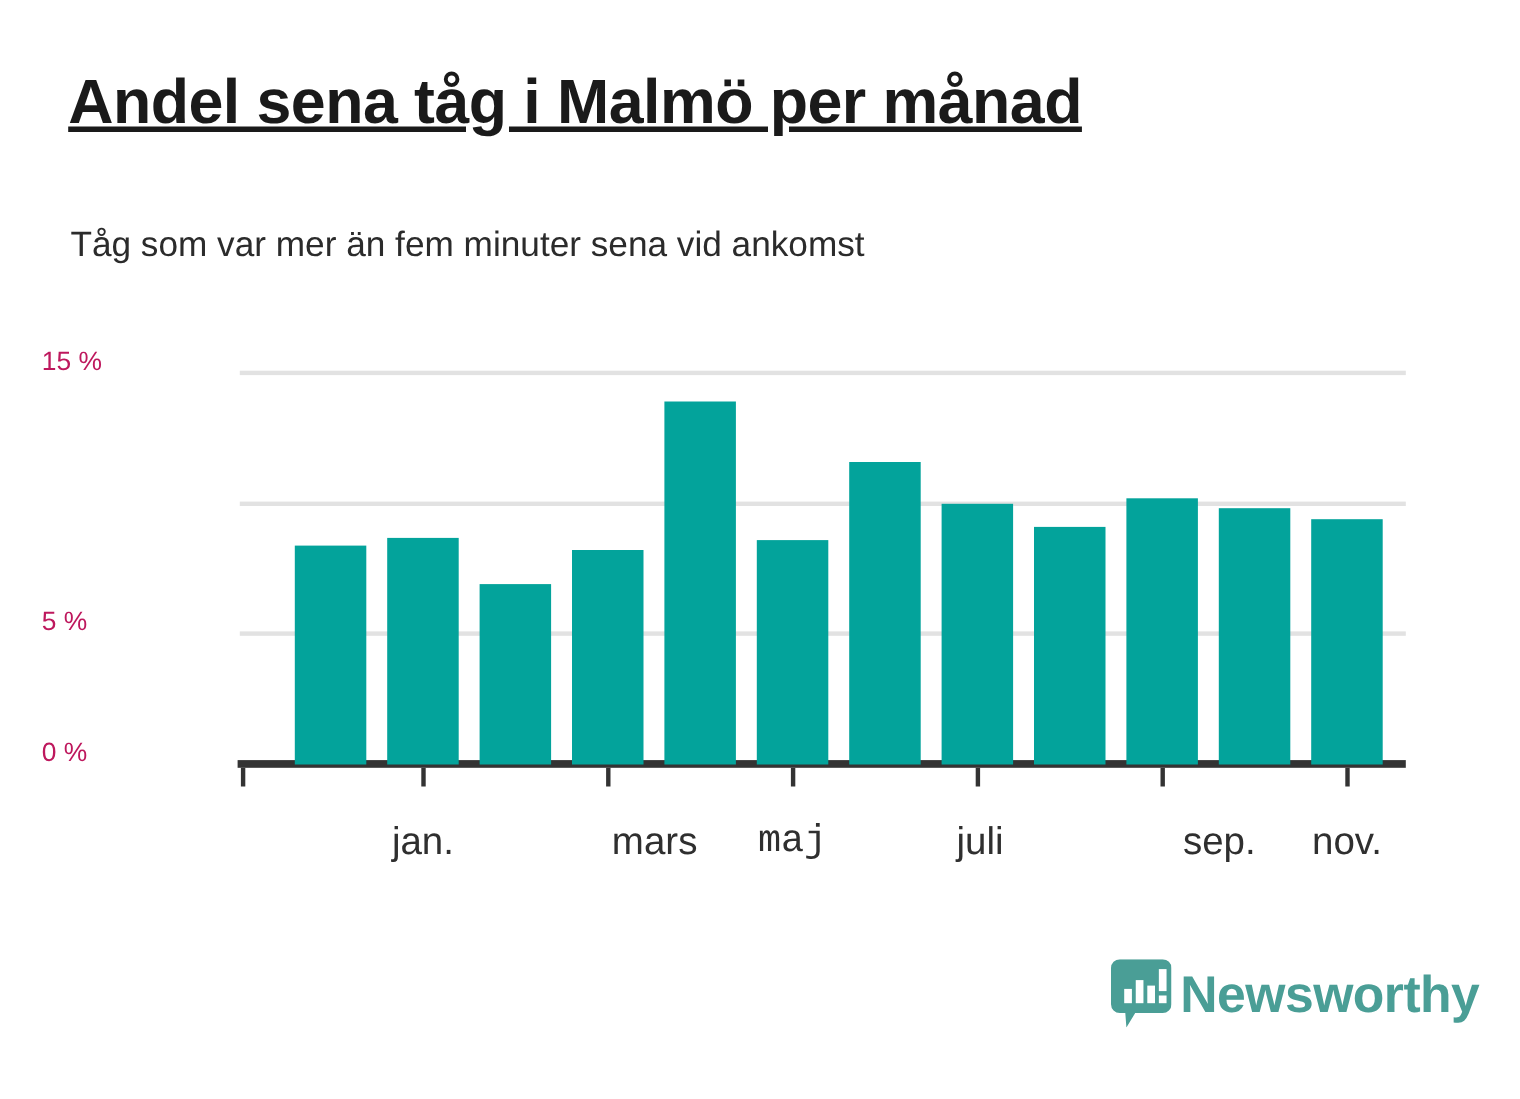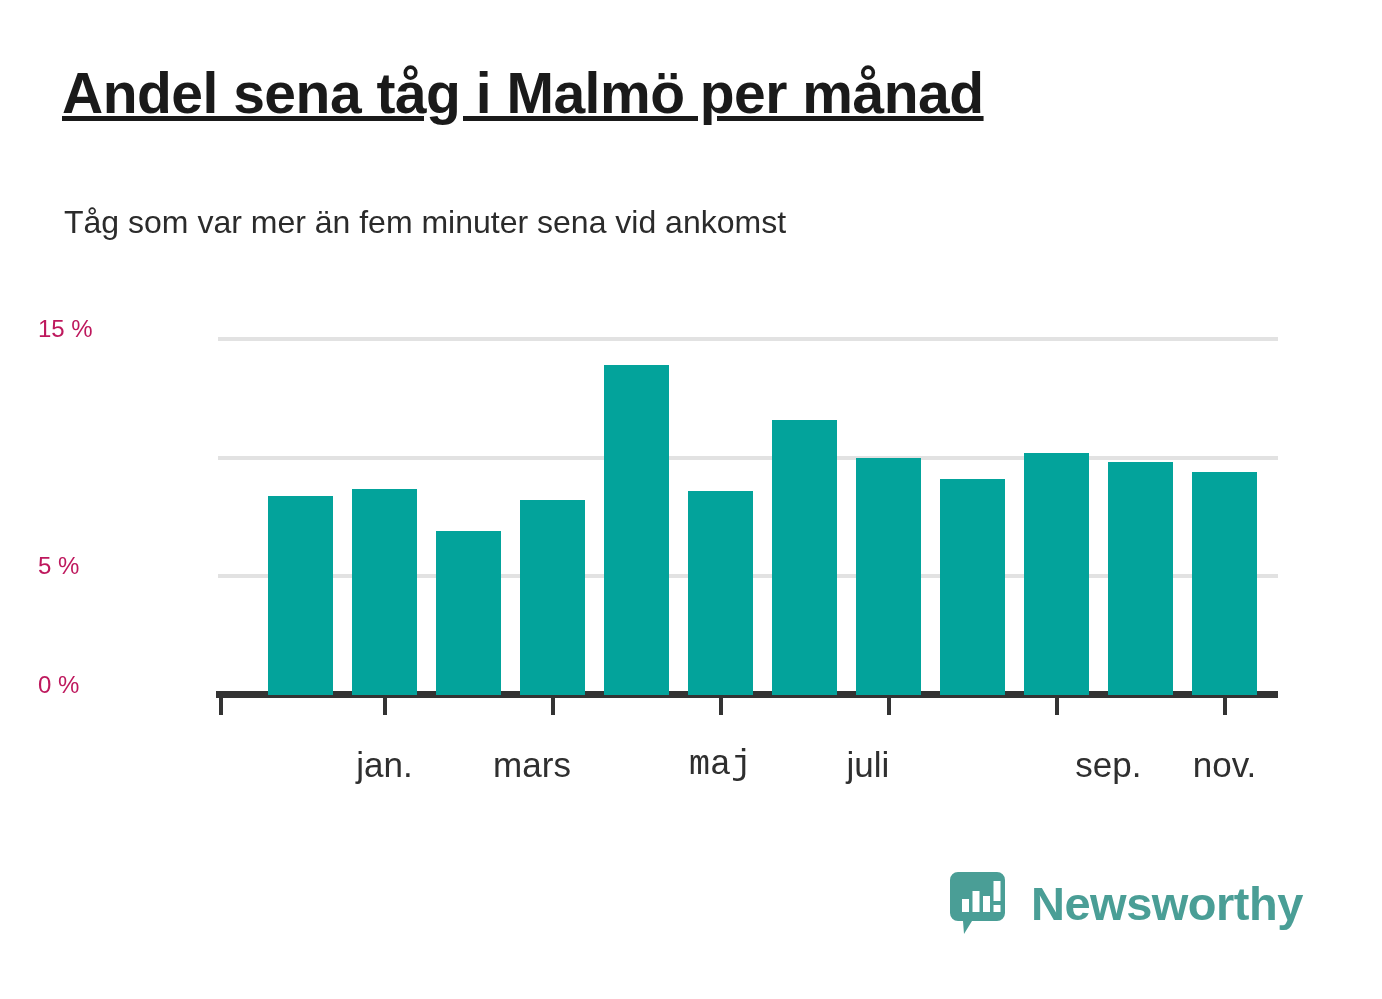--- a/index.html
+++ b/index.html
@@ -97,26 +97,26 @@
   }
   .bar {
     position: absolute;
     width: 65px;
     background: #03a39b;
   }
 
   
   #logo {
     position: absolute;
-    left: 950px;
+    left: 1010px;
     top: 872px;
     height: 62px;
     display: flex;
     align-items: center;
-    gap: 26px;
+    gap: 8px;
     text-align: center;
   }
   #logo-mark {
     width: 55px;
     height: 62px;
     flex: 0 0 auto;
   }
   #logo-text {
     font-size: 47px;
     font-weight: bold;
@@ -152,25 +152,25 @@
       <div class="bar" title="juni 11.6 %" style="left: 772px; width: 65px; top: 419.693px; height: 275.307px; background: rgb(3, 163, 155);"></div>
       <div class="bar" title="juli 10 %" style="left: 856px; width: 65px; top: 457.667px; height: 237.333px; background: rgb(3, 163, 155);"></div>
       <div class="bar" title="aug. 9.1 %" style="left: 940px; width: 65px; top: 479.027px; height: 215.973px; background: rgb(3, 163, 155);"></div>
       <div class="bar" title="sep. 10.2 %" style="left: 1024px; width: 65px; top: 452.92px; height: 242.08px; background: rgb(3, 163, 155);"></div>
       <div class="bar" title="okt. 9.8 %" style="left: 1108px; width: 65px; top: 462.413px; height: 232.587px; background: rgb(3, 163, 155);"></div>
       <div class="bar" title="nov. 9.4 %" style="left: 1192px; width: 65px; top: 471.907px; height: 223.093px; background: rgb(3, 163, 155);"></div>
       <div class="xtick" style="left: 219px;"></div>
       <div class="xtick" style="left: 382.5px;"></div>
       <div class="xtick-label" style="left: 299.5px;">jan.</div>
       <div class="xtick" style="left: 550.5px;"></div>
-      <div class="xtick-label" style="left: 447px;">mars</div>
+      <div class="xtick-label" style="left: 464px; text-align: right;">mars</div>
       <div class="xtick" style="left: 718.5px;"></div>
       <div class="xtick-label" style="left: 635.5px; font-family: Liberation Mono, monospace;">maj</div>
       <div class="xtick" style="left: 886.5px;"></div>
-      <div class="xtick-label" style="left: 783px;">juli</div>
+      <div class="xtick-label" style="left: 806px;">juli</div>
       <div class="xtick" style="left: 1054.5px;"></div>
       <div class="xtick-label" style="left: 971.5px; text-align: right;">sep.</div>
       <div class="xtick" style="left: 1222.5px;"></div>
       <div class="xtick-label" style="left: 1139.5px;">nov.</div>
     </div>
 
   <div id="logo">
     <svg id="logo-mark" viewBox="0 0 55 62">
       <path d="M8 0 H47 a8 8 0 0 1 8 8 V41 a8 8 0 0 1 -8 8 H22 L14 62 L13 49 H8 a8 8 0 0 1 -8 -8 V8 a8 8 0 0 1 8 -8 Z" fill="#4a9e96"></path>
       <rect x="12" y="27" width="7" height="13" fill="#ffffff"></rect>

